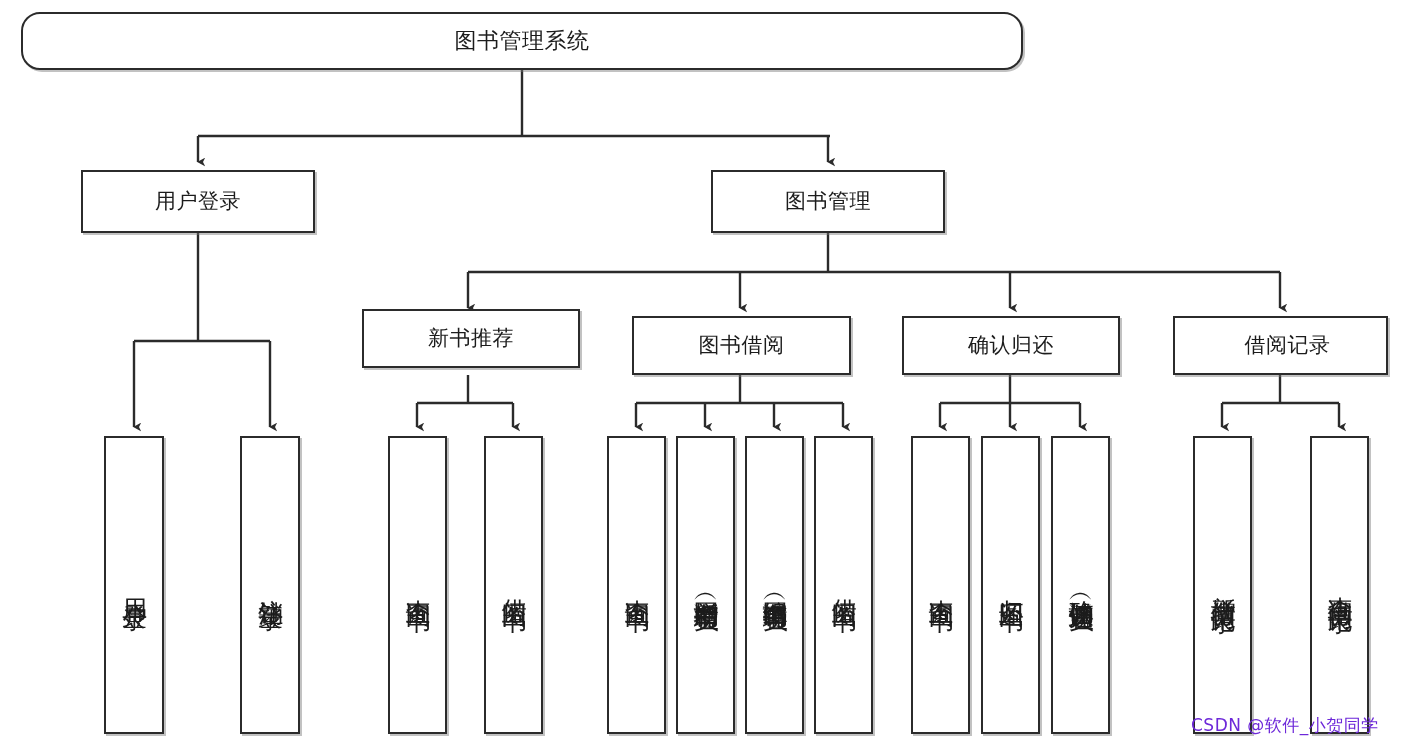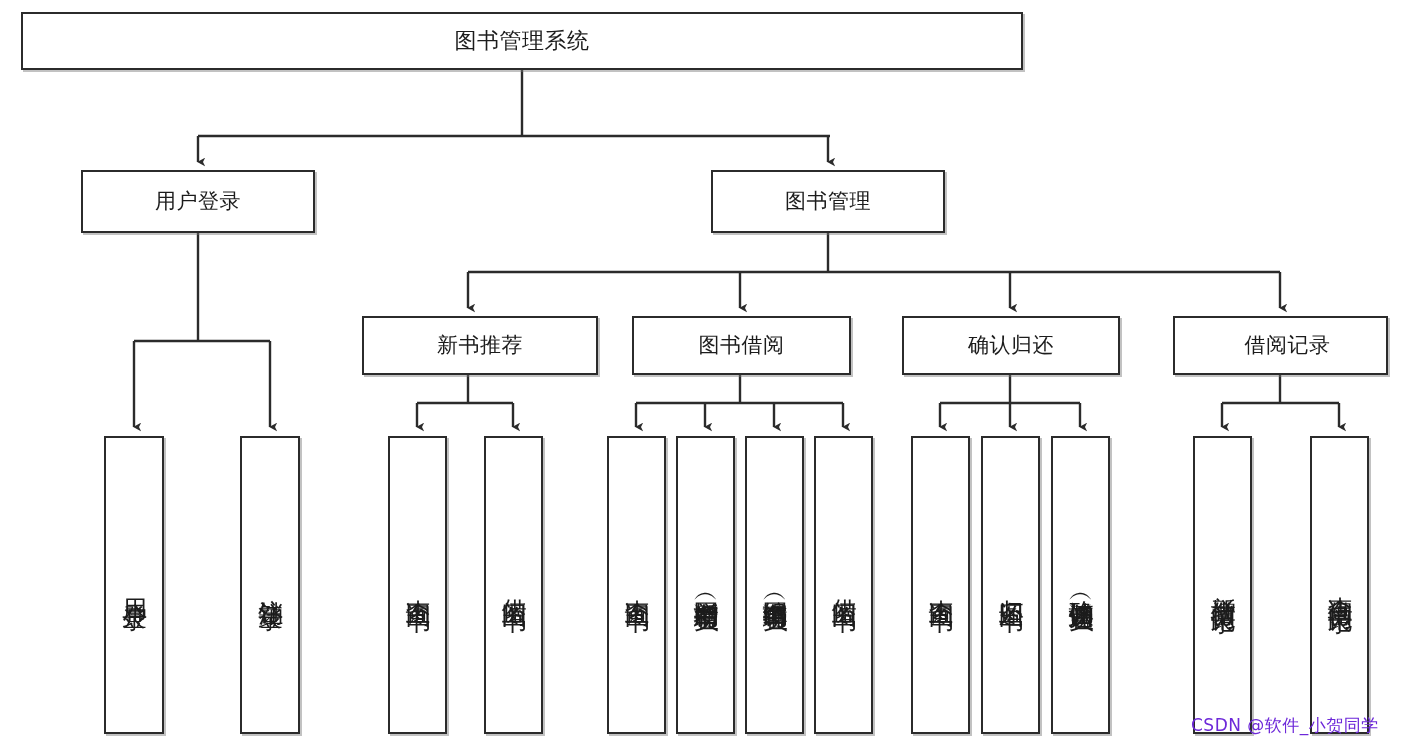--- a/index.html
+++ b/index.html
@@ -125,32 +125,32 @@
       <path d="M1010,403 L1010,427" marker-end="url(#arw)"></path>
       <path d="M1080,403 L1080,427" marker-end="url(#arw)"></path>
 
       <path d="M1280,375 L1280,403"></path>
       <path d="M1222,403 L1339,403"></path>
       <path d="M1222,403 L1222,427" marker-end="url(#arw)"></path>
       <path d="M1339,403 L1339,427" marker-end="url(#arw)"></path>
     </g>
   </svg>
 
-  <div class="node h root" style="left:21px;top:12px;width:1002px;height:58px;">
+  <div class="node h root" style="left:21px;top:12px;width:1002px;height:58px;border-radius:19px;">
     <span class="lbl">图书管理系统</span>
   </div>
 
   <div class="node h" style="left:81px;top:170px;width:234px;height:63px;">
     <span class="lbl">用户登录</span>
   </div>
   <div class="node h" style="left:711px;top:170px;width:234px;height:63px;">
     <span class="lbl">图书管理</span>
   </div>
 
-  <div class="node h" style="left:362px;top:316px;width:236px;height:59px;">
+  <div class="node h" style="left:362px;top:309px;width:218px;height:59px;">
     <span class="lbl">新书推荐</span>
   </div>
   <div class="node h" style="left:632px;top:316px;width:219px;height:59px;">
     <span class="lbl">图书借阅</span>
   </div>
   <div class="node h" style="left:902px;top:316px;width:218px;height:59px;">
     <span class="lbl">确认归还</span>
   </div>
   <div class="node h" style="left:1173px;top:316px;width:215px;height:59px;padding-left:14px;">
     <span class="lbl">借阅记录</span>

